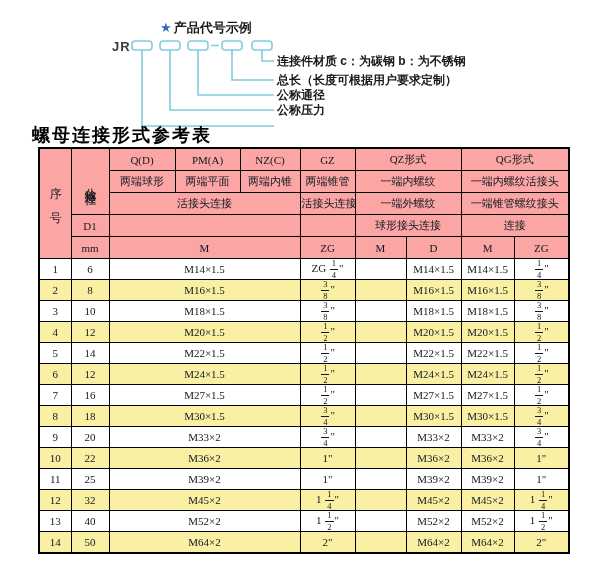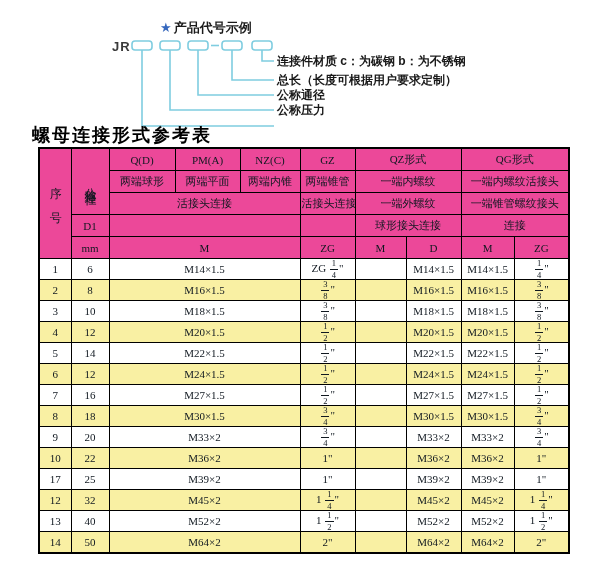--- a/index.html
+++ b/index.html
@@ -25,21 +25,21 @@
     position:absolute;left:38px;top:147px;width:530px;
     border-collapse:collapse;table-layout:fixed;
     border:2px solid #000;
     font-family:"Liberation Serif","DejaVu Serif",serif;
     font-size:11px;color:#101820;
   }
   table.ref th, table.ref td{
     border:1px solid #000;text-align:center;vertical-align:middle;
     padding:0 1px;overflow:hidden;white-space:nowrap;
   }
-  table.ref thead th{background:#ec4899;font-weight:normal;height:21px;}
+  table.ref thead th{background:#fca5a5;font-weight:normal;height:21px;}
   table.ref tbody td{height:20px;background:#fff;}
   table.ref tbody tr:nth-child(even) td{background:#f9f0a3;}
   .vtext{writing-mode:vertical-rl;text-orientation:upright;display:inline-block;font-size:12px;}
   .vseq{letter-spacing:26px;}
   .vdn{letter-spacing:2px;}
   
   .fr{display:inline-flex;flex-direction:column;vertical-align:middle;line-height:1;font-size:8.5px;text-align:center;margin:0 1px;}
   .fr .n{border-bottom:1px solid #101820;padding:0 2px 1px;}
   .fr .d{padding-top:1px;}
 </style>
@@ -278,21 +278,21 @@
         <td>10</td>
         <td>22</td>
         <td colspan="3">M36×2</td>
         <td>1"</td>
         <td></td>
         <td>M36×2</td>
         <td>M36×2</td>
         <td>1"</td>
       </tr>
       <tr>
-        <td>17</td>
+        <td>11</td>
         <td>25</td>
         <td colspan="3">M39×2</td>
         <td>1"</td>
         <td></td>
         <td>M39×2</td>
         <td>M39×2</td>
         <td>1"</td>
       </tr>
       <tr>
         <td>12</td>

